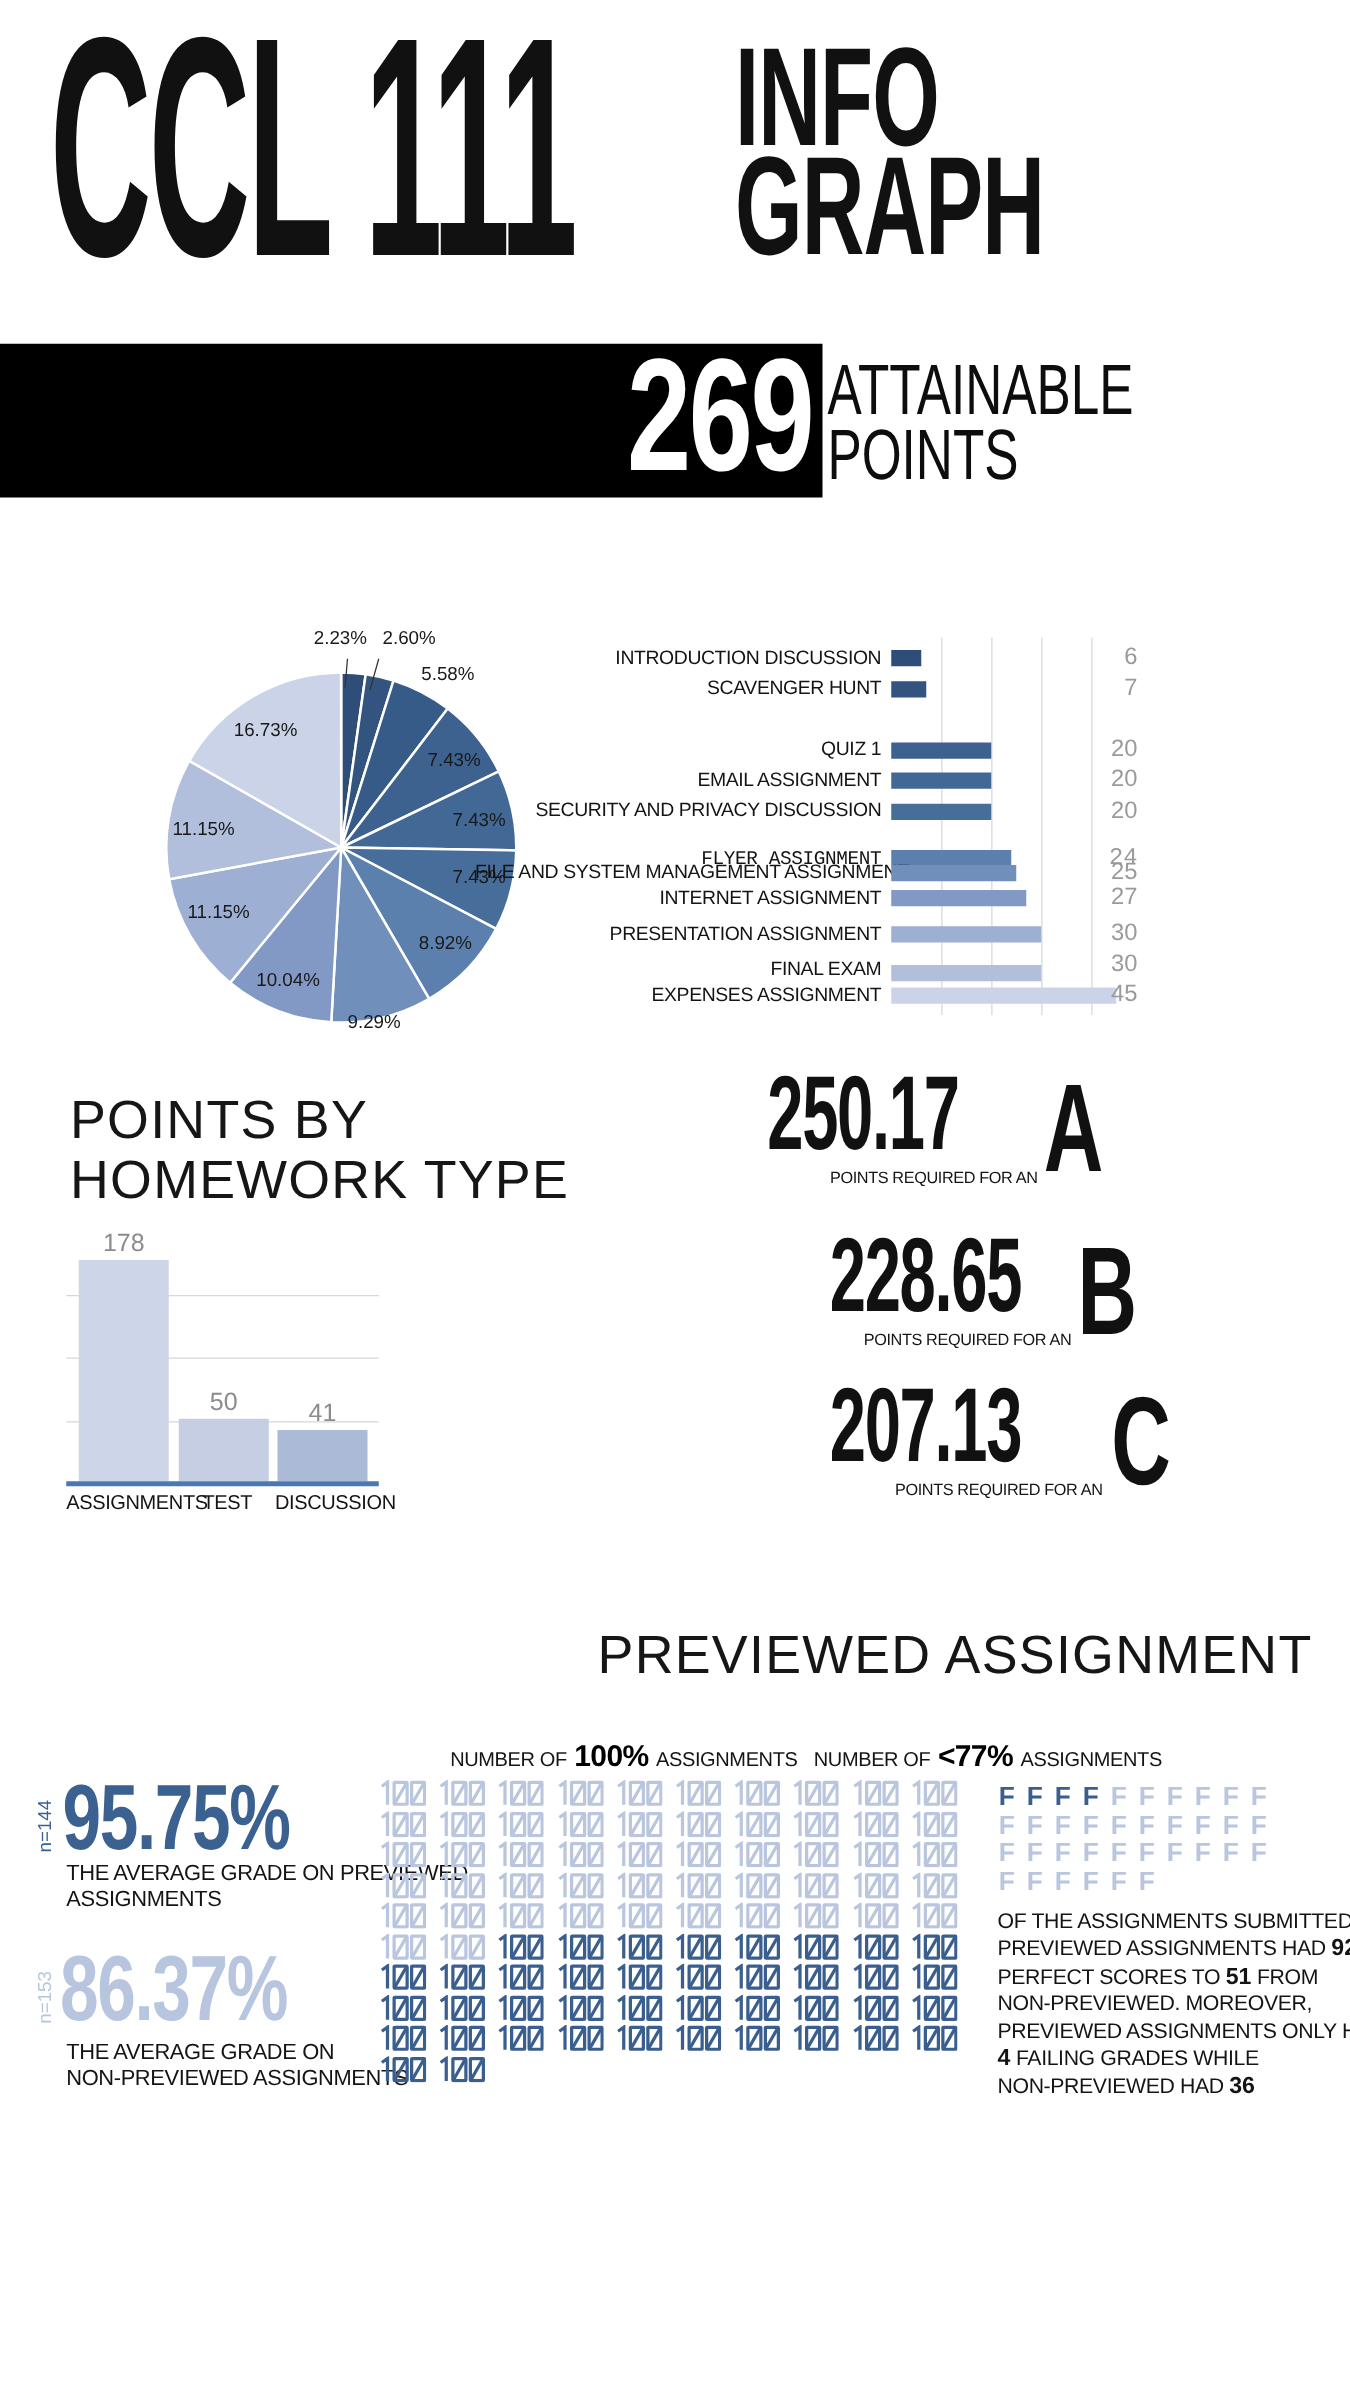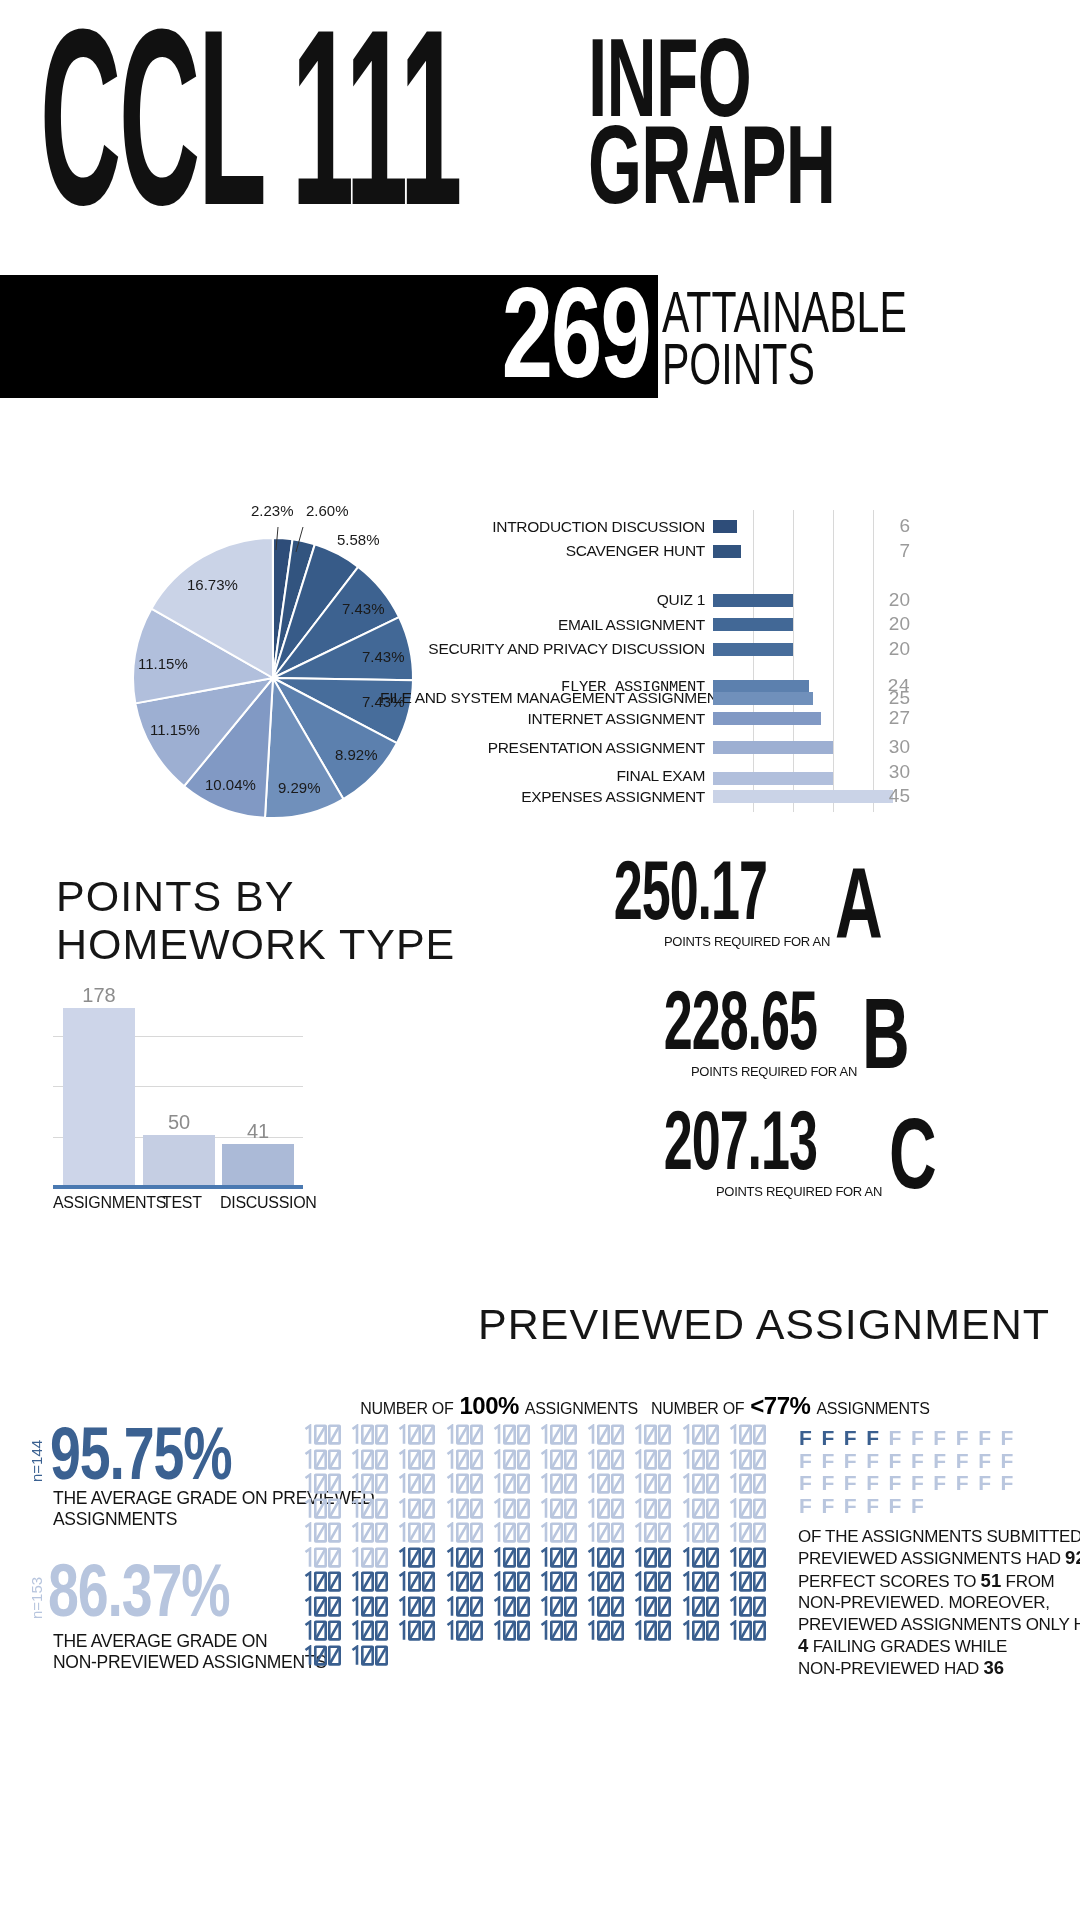--- a/index.html
+++ b/index.html
@@ -80,21 +80,21 @@
       <line x1="183" y1="35" x2="176" y2="60" stroke="#333" stroke-width="1"></line>
     </svg>
   <div id="pie-labels">
       <span class="pie-label" style="left: 251px; top: 502px;">2.23%</span>
       <span class="pie-label" style="left: 306px; top: 502px;">2.60%</span>
       <span class="pie-label" style="left: 337px; top: 531px;">5.58%</span>
       <span class="pie-label" style="left: 342px; top: 600px;">7.43%</span>
       <span class="pie-label" style="left: 362px; top: 648px;">7.43%</span>
       <span class="pie-label" style="left: 362px; top: 693px;">7.43%</span>
       <span class="pie-label" style="left: 335px; top: 746px;">8.92%</span>
-      <span class="pie-label" style="left: 278px; top: 779px;">9.29%</span>
+      <span class="pie-label" style="left: 278px; top: 809px;">9.29%</span>
       <span class="pie-label" style="left: 205px; top: 776px;">10.04%</span>
       <span class="pie-label" style="left: 150px; top: 721px;">11.15%</span>
       <span class="pie-label" style="left: 138px; top: 655px;">11.15%</span>
       <span class="pie-label" style="left: 187px; top: 576px;">16.73%</span>
     </div>
 
   <div class="abs" style="left:380px;top:514px;width:530px;height:300px;" id="hchart">
       <div>
         <div class="vgrid" style="left: 373px;"></div>
         <div class="vgrid" style="left: 413px;"></div>

